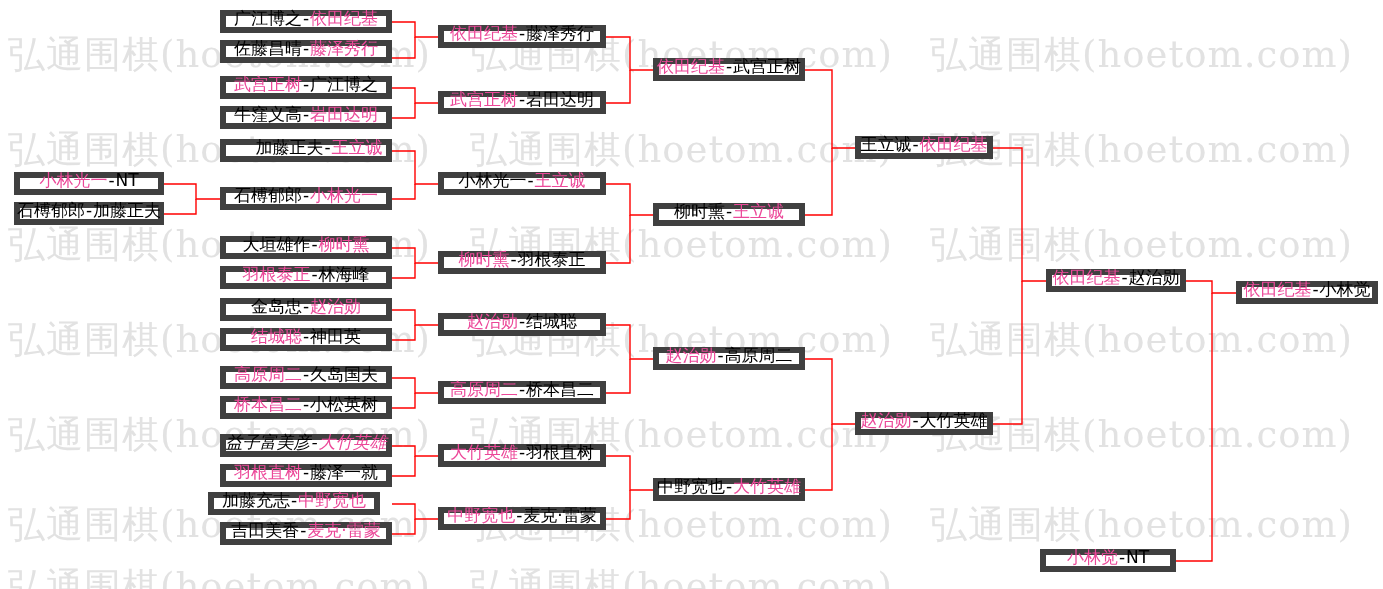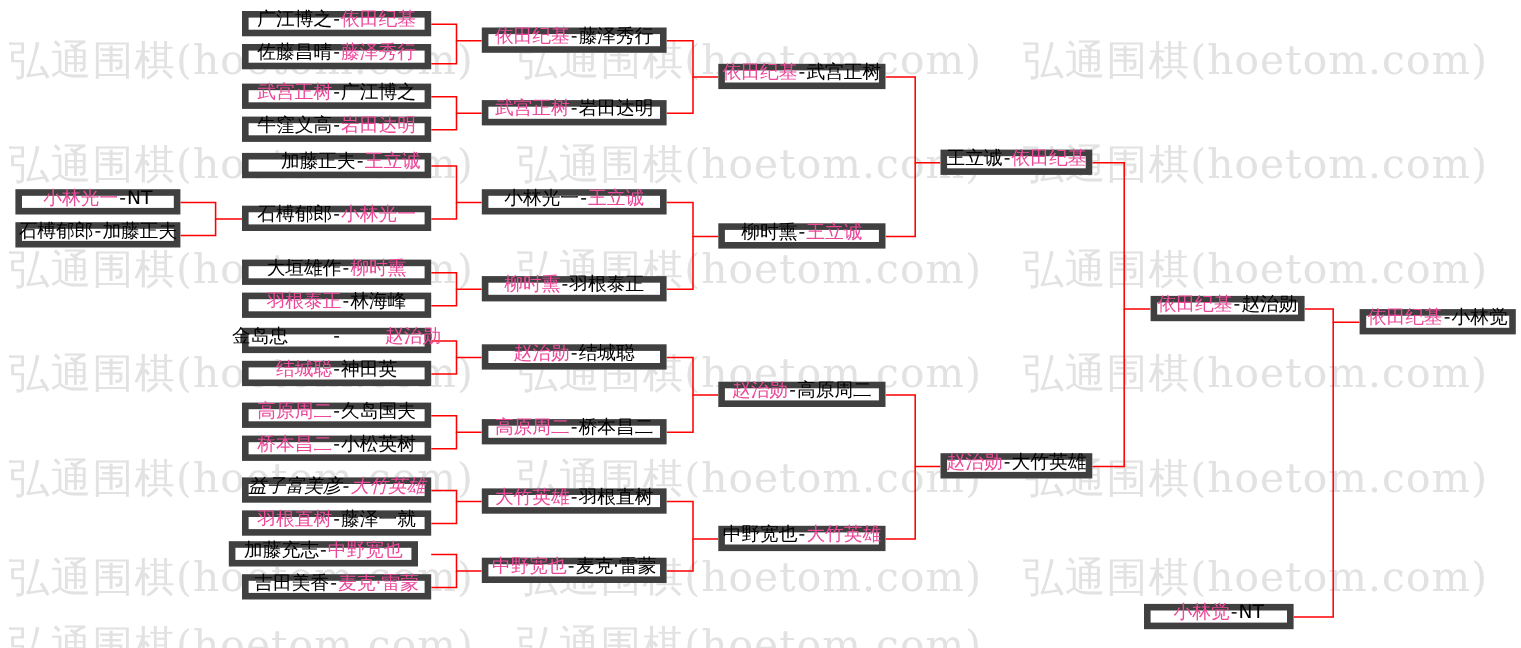--- a/index.html
+++ b/index.html
@@ -185,21 +185,21 @@
   <div class="node" style="left:220px; top:236px; width:172px;">
       <span class="l">大垣雄作</span>
       <span class="sep">-</span>
       <span class="w">柳时熏</span>
     </div>
   <div class="node" style="left:220px; top:266px; width:172px;">
       <span class="w">羽根泰正</span>
       <span class="sep">-</span>
       <span class="l">林海峰</span>
     </div>
-  <div class="node" style="left:220px; top:298px; width:172px;gap:40px;">
+  <div class="node" style="left:220px; top:298px; width:172px;">
       <span class="l">金岛忠</span>
       <span class="sep">-</span>
       <span class="w">赵治勋</span>
     </div>
   <div class="node" style="left:220px; top:328px; width:172px;">
       <span class="w">结城聪</span>
       <span class="sep">-</span>
       <span class="l">神田英</span>
     </div>
   <div class="node" style="left:220px; top:366px; width:172px;">

